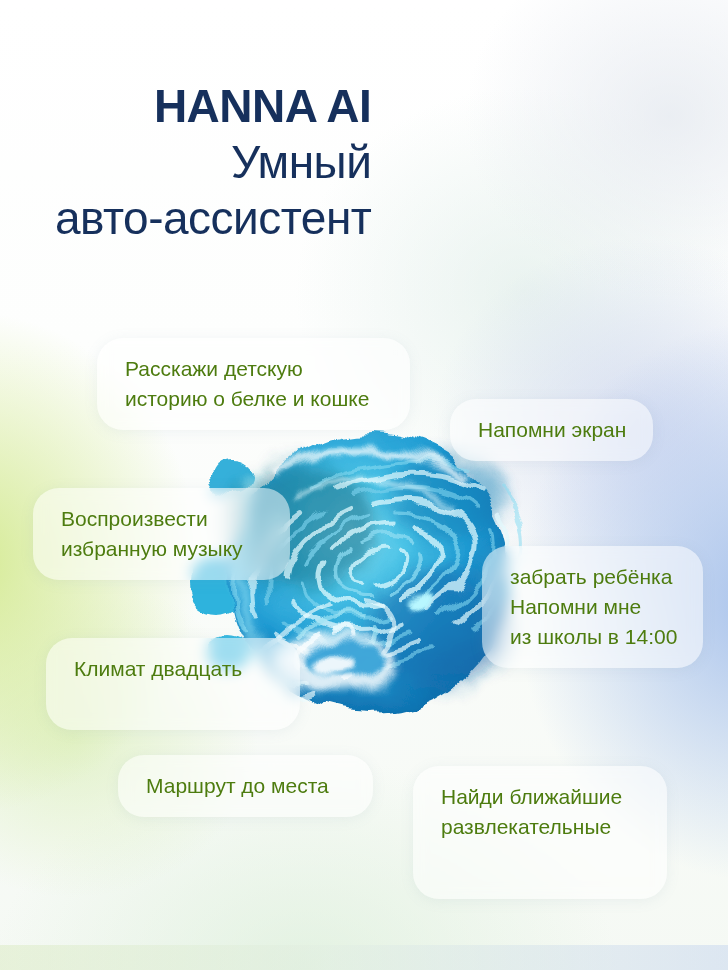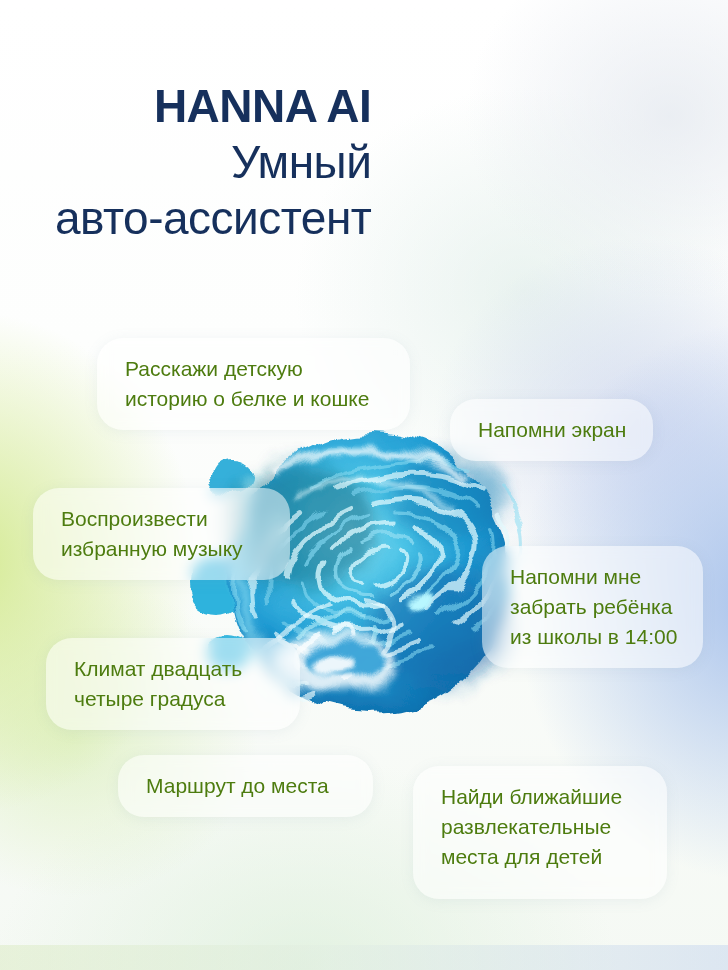--- a/index.html
+++ b/index.html
@@ -174,31 +174,29 @@
 <div class="bubble bubble-screen-on">
   <span>Напомни экран</span>
 </div>
 
 <div class="bubble bubble-play-music">
   <span>Воспроизвести</span>
   <span>избранную музыку</span>
 </div>
 
 <div class="bubble bubble-reminder">
+  <span>забрать ребёнка</span>
   <span>Напомни мне</span>
-  <span>забрать ребёнка</span>
   <span>из школы в 14:00</span>
 </div>
 
 <div class="bubble bubble-climate">
   <span>Климат двадцать</span>
-  <span>четыре градуса</span>
 </div>
 
 <div class="bubble bubble-route-home">
   <span>Маршрут до места</span>
 </div>
 
 <div class="bubble bubble-find-places">
   <span>Найди ближайшие</span>
   <span>развлекательные</span>
-  <span>места для детей</span>
 </div>
 
 </body></html>

